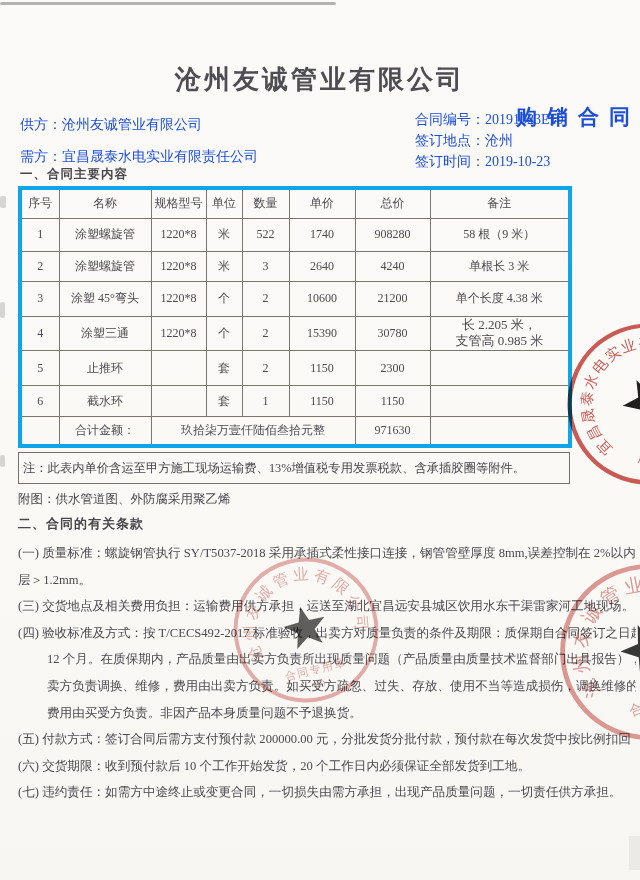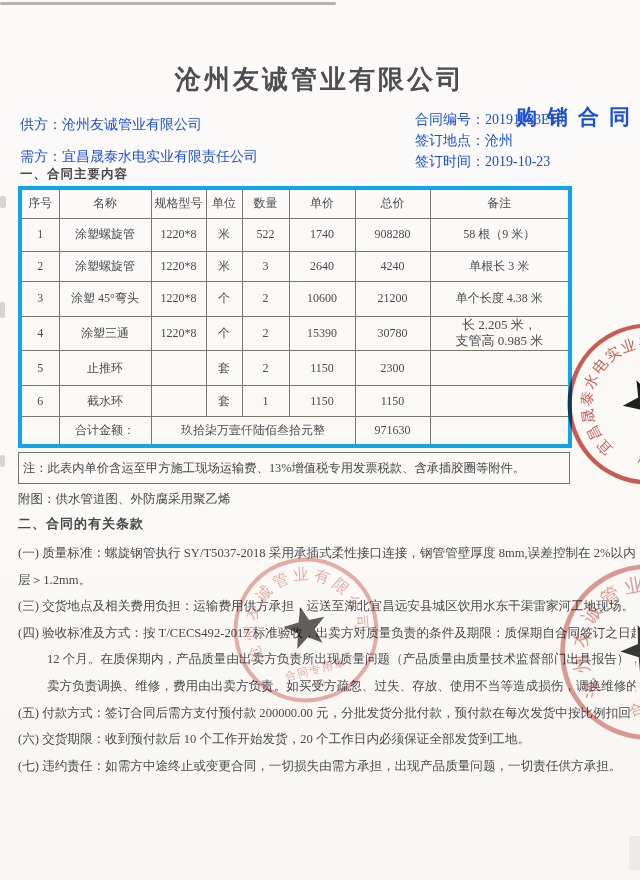--- a/index.html
+++ b/index.html
@@ -173,20 +173,21 @@
 <div class="abs note-box">注：此表内单价含运至甲方施工现场运输费、13%增值税专用发票税款、含承插胶圈等附件。</div>
 <div class="abs attachment-line">附图：供水管道图、外防腐采用聚乙烯</div>
 <div class="abs sec2-heading">二、合同的有关条款</div>
 <div class="abs clauses" id="clauses">
     <div class="clause">(一) 质量标准：螺旋钢管执行 SY/T5037-2018 采用承插式柔性接口连接，钢管管壁厚度 8mm,误差控制在 2%以内，</div>
     <div class="clause">层＞1.2mm。</div>
     <div class="clause">(三) 交货地点及相关费用负担：运输费用供方承担，运送至湖北宜昌远安县城区饮用水东干渠雷家河工地现场。</div>
     <div class="clause">(四) 验收标准及方式：按 T/CECS492-2017 标准验收，出卖方对质量负责的条件及期限：质保期自合同签订之日起</div>
     <div class="clause ind">12 个月。在质保期内，产品质量由出卖方负责所出现质量问题（产品质量由质量技术监督部门出具报告），出</div>
     <div class="clause ind">卖方负责调换、维修，费用由出卖方负责。如买受方疏忽、过失、存放、使用不当等造成损伤，调换维修的一</div>
+    <div class="clause ind">费用由买受方负责。非因产品本身质量问题不予退换货。</div>
     <div class="clause">(五) 付款方式：签订合同后需方支付预付款 200000.00 元，分批发货分批付款，预付款在每次发货中按比例扣回，</div>
     <div class="clause">(六) 交货期限：收到预付款后 10 个工作开始发货，20 个工作日内必须保证全部发货到工地。</div>
     <div class="clause">(七) 违约责任：如需方中途终止或变更合同，一切损失由需方承担，出现产品质量问题，一切责任供方承担。</div>
   </div>
 
 <svg class="seal seal-buyer" viewBox="0 0 200 200" style="color: rgb(198, 69, 63);">
   <defs>
       <path id="arcA" d="M 39.9,121.9 A 64,64 0 1 1 160.1,121.9" fill="none"></path>
     </defs>
   <circle class="ring" cx="100" cy="100" r="89"></circle>

